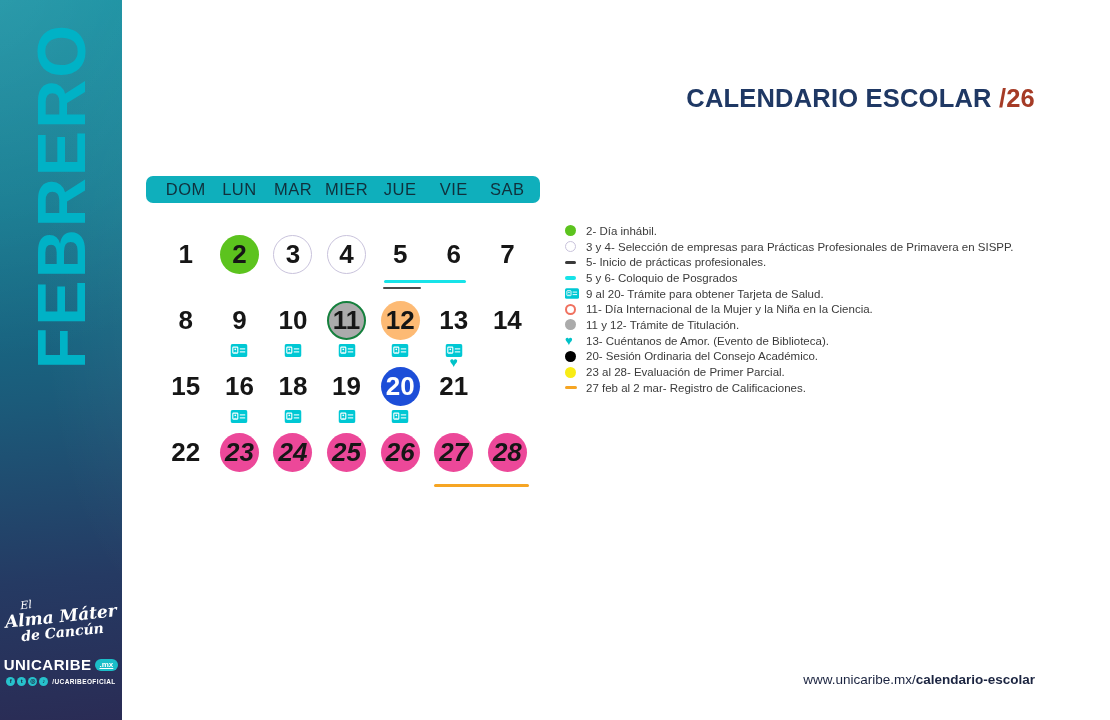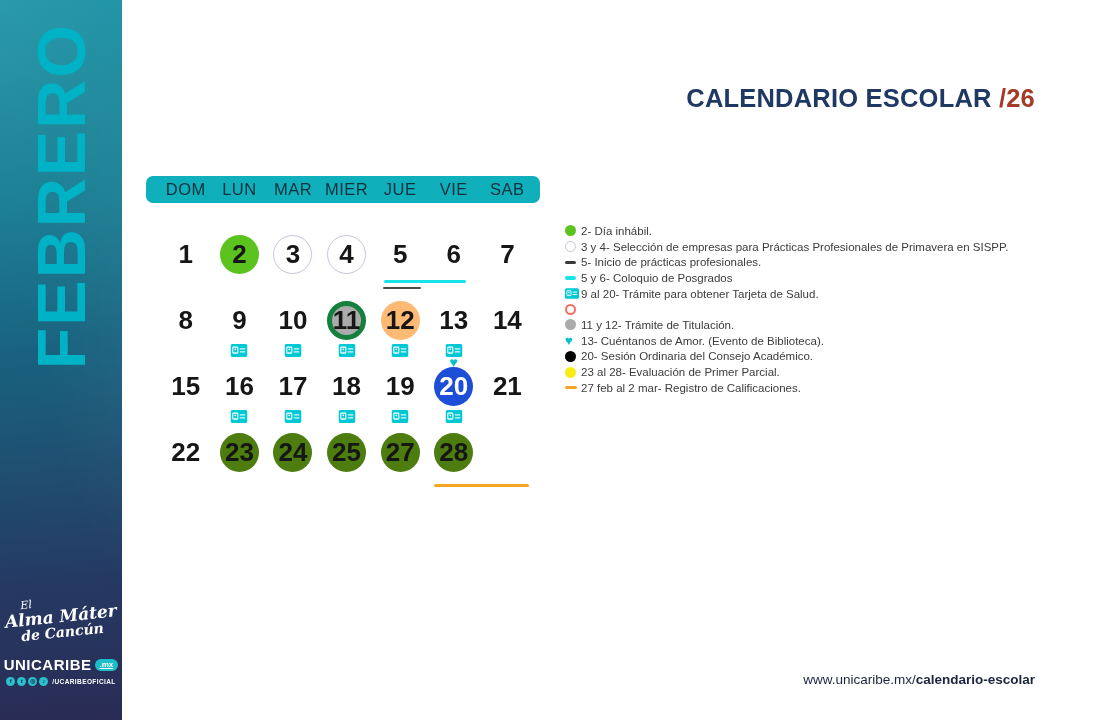--- a/index.html
+++ b/index.html
@@ -44,36 +44,36 @@
             font-size:16.5px;font-weight:500;letter-spacing:.5px;color:#10303c;}
   .weeks{position:absolute;left:159px;top:222px;width:375px;}
   .week-row{display:grid;grid-template-columns:repeat(7,53.6px);height:66px;}
   .day-cell{position:relative;display:flex;justify-content:center;}
   .day-circle{width:39px;height:39px;margin-top:13px;border-radius:50%;
               display:flex;align-items:center;justify-content:center;
               font-size:26px;font-weight:bold;color:#161616;box-sizing:border-box;}
   .c-green{background:#5cc31e;}
   .c-outline{background:#fff;border:1.5px solid #c9c3dc;}
   .c-gray{background:#fdba74;}
-  .c-gray-red{background:#ababab;border:5px solid #15803d;text-align:right;}
+  .c-gray-red{background:#ababab;border:2px solid #15803d;text-align:right;}
   .c-black{background:#1d4ed8;color:#fff;}
-  .c-yellow{background:#4d7c0f;}
+  .c-yellow{background:#ec4899;font-style:italic;}
   .day-icons{position:absolute;top:56px;left:50%;transform:translateX(-50%);
              display:flex;flex-direction:column;align-items:center;gap:0;}
   .cal-card-icon{line-height:0;}
   .cal-heart-icon{color:#00c2c8;font-size:14px;line-height:11px;}
 
   .range-line{position:absolute;border-radius:2px;}
   .line-coloquio{left:384px;top:280px;width:82px;height:3px;background:#17e3e8;}
   .line-inicio{left:383px;top:287px;width:38px;height:2.2px;background:#4a4a4a;}
   .line-registro{left:434px;top:484px;width:95px;height:2.6px;background:#f6a523;}
 
   
   .legend{position:absolute;left:565px;top:223px;}
-  .legend-row{display:flex;align-items:center;height:15.7px;}
+  .legend-row{display:flex;align-items:center;height:15.7px;gap:5px;}
   .mk-wrap{flex:0 0 16px;display:flex;align-items:center;}
   .legend-text{font-size:11.5px;color:#3b3b3b;white-space:nowrap;}
   .mk{display:inline-block;box-sizing:border-box;}
   .mk.green-circle{width:11px;height:11px;border-radius:50%;background:#5cc31e;}
   .mk.outline-circle{width:11px;height:11px;border-radius:50%;background:#fff;border:1.5px solid #c9c3dc;}
   .mk.black-dash{width:11px;height:3px;border-radius:2px;background:#3a3a3a;}
   .mk.cyan-dash{width:11px;height:4px;border-radius:2px;background:#17e3e8;}
   .mk.card-icon{line-height:0;}
   .mk.red-outline-circle{width:11px;height:11px;border-radius:50%;background:#fff;border:2px solid #f0715f;}
   .mk.gray-circle{width:11px;height:11px;border-radius:50%;background:#ababab;}
@@ -235,33 +235,20 @@
                 <rect width="17" height="13" rx="2" fill="#00c8d4"></rect>
                 <rect x="2.3" y="3.1" width="5" height="6" rx="0.6" fill="none" stroke="#ffffff" stroke-width="1.1"></rect>
                 <circle cx="4.8" cy="5.3" r="0.9" fill="#ffffff"></circle>
                 <path d="M3.3 8.4 Q4.8 6.9 6.3 8.4" fill="#ffffff"></path>
                 <line x1="9.3" y1="4.8" x2="14.7" y2="4.8" stroke="#d9f8fa" stroke-width="1.3"></line>
                 <line x1="9.3" y1="7.8" x2="14.7" y2="7.8" stroke="#d9f8fa" stroke-width="1.3"></line>
               </svg></span>
           </div>
         </div>
         <div class="day-cell">
-          <div class="day-circle">17</div>
-          <div class="day-icons">
-            <span class="cal-card-icon"><svg width="17" height="13" viewBox="0 0 17 13" xmlns="http://www.w3.org/2000/svg">
-                <rect width="17" height="13" rx="2" fill="#00c8d4"></rect>
-                <rect x="2.3" y="3.1" width="5" height="6" rx="0.6" fill="none" stroke="#ffffff" stroke-width="1.1"></rect>
-                <circle cx="4.8" cy="5.3" r="0.9" fill="#ffffff"></circle>
-                <path d="M3.3 8.4 Q4.8 6.9 6.3 8.4" fill="#ffffff"></path>
-                <line x1="9.3" y1="4.8" x2="14.7" y2="4.8" stroke="#d9f8fa" stroke-width="1.3"></line>
-                <line x1="9.3" y1="7.8" x2="14.7" y2="7.8" stroke="#d9f8fa" stroke-width="1.3"></line>
-              </svg></span>
-          </div>
-        </div>
-        <div class="day-cell">
           <div class="day-circle">18</div>
           <div class="day-icons">
             <span class="cal-card-icon"><svg width="17" height="13" viewBox="0 0 17 13" xmlns="http://www.w3.org/2000/svg">
                 <rect width="17" height="13" rx="2" fill="#00c8d4"></rect>
                 <rect x="2.3" y="3.1" width="5" height="6" rx="0.6" fill="none" stroke="#ffffff" stroke-width="1.1"></rect>
                 <circle cx="4.8" cy="5.3" r="0.9" fill="#ffffff"></circle>
                 <path d="M3.3 8.4 Q4.8 6.9 6.3 8.4" fill="#ffffff"></path>
                 <line x1="9.3" y1="4.8" x2="14.7" y2="4.8" stroke="#d9f8fa" stroke-width="1.3"></line>
                 <line x1="9.3" y1="7.8" x2="14.7" y2="7.8" stroke="#d9f8fa" stroke-width="1.3"></line>
               </svg></span>
@@ -302,20 +289,23 @@
           <div class="day-circle">22</div>
         </div>
         <div class="day-cell">
           <div class="day-circle c-yellow">23</div>
         </div>
         <div class="day-cell">
           <div class="day-circle c-yellow">24</div>
         </div>
         <div class="day-cell">
           <div class="day-circle c-yellow">25</div>
+        </div>
+        <div class="day-cell">
+          <div class="day-circle c-yellow">26</div>
         </div>
         <div class="day-cell">
           <div class="day-circle c-yellow">27</div>
         </div>
         <div class="day-cell">
           <div class="day-circle c-yellow">28</div>
         </div>
       </div>
     </div>
 
@@ -358,20 +348,21 @@
               <line x1="9.3" y1="4.8" x2="14.7" y2="4.8" stroke="#d9f8fa" stroke-width="1.3"></line>
               <line x1="9.3" y1="7.8" x2="14.7" y2="7.8" stroke="#d9f8fa" stroke-width="1.3"></line>
             </svg></span>
         </span>
         <span class="legend-text">9 al 20- Trámite para obtener Tarjeta de Salud.</span>
       </div>
       <div class="legend-row">
         <span class="mk-wrap">
           <span class="mk red-outline-circle"></span>
         </span>
+        <span class="legend-text">11- Día Internacional de la Mujer y la Niña en la Ciencia.</span>
       </div>
       <div class="legend-row">
         <span class="mk-wrap">
           <span class="mk gray-circle"></span>
         </span>
         <span class="legend-text">11 y 12- Trámite de Titulación.</span>
       </div>
       <div class="legend-row">
         <span class="mk-wrap">
           <span class="mk heart-icon">♥</span>

